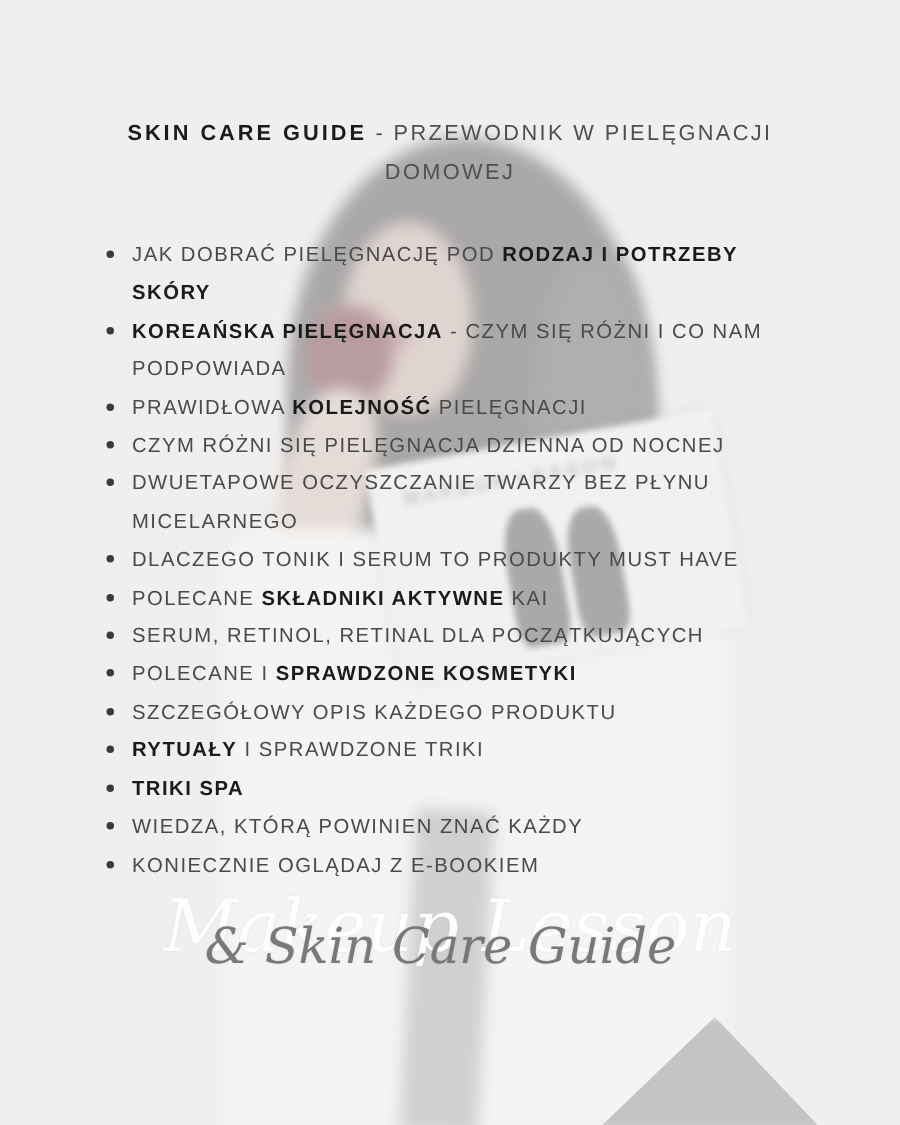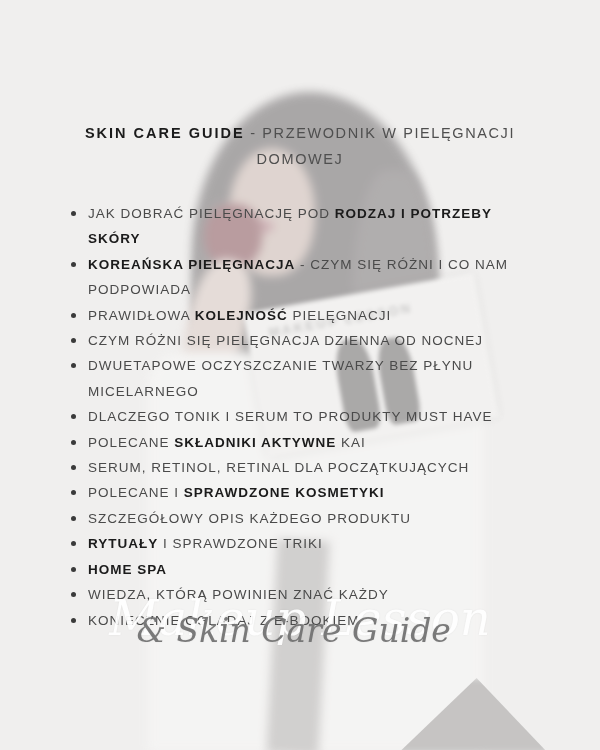--- a/index.html
+++ b/index.html
@@ -23,21 +23,21 @@
   .ph-card{left:254px;top:292px;width:234px;height:146px;background:#f6f5f4;transform:rotate(-10deg);filter:blur(2px);box-shadow:0 0 10px rgba(0,0,0,.15);}
   .ph-card-wm{position:absolute;left:22px;top:16px;font-size:13px;font-weight:700;letter-spacing:2.5px;color:#9a9a9a;white-space:nowrap;}
   .ph-fig{position:absolute;background:#4c4a4a;border-radius:40% 40% 22% 22%;}
   .ph-fig-1{left:82px;top:44px;width:36px;height:92px;}
   .ph-fig-2{left:124px;top:50px;width:34px;height:86px;}
   .ph-tie{left:272px;top:540px;width:52px;height:215px;background:#a8a6a5;transform:rotate(3deg);}
   .ph-corner{left:378px;top:678px;width:170px;height:75px;background:#8d8b8a;clip-path:polygon(12% 100%,58% 0,100% 100%);filter:blur(3px);}
 
   
   .title{
-    position:relative;z-index:2;margin:120px auto 0;width:484px;
+    position:relative;z-index:2;margin:76px auto 0;width:484px;
     text-align:center;font-size:14.5px;line-height:26px;
     letter-spacing:1.6px;color:#4f4f4f;font-weight:500;
   }
   .title .b{font-weight:800;color:#1b1b1b;letter-spacing:2px;}
 
   
   .topics{
     position:relative;z-index:2;list-style:none;
     margin:29px 0 0 68px;padding:0;width:474px;
     font-size:13.5px;line-height:25.4px;letter-spacing:1px;
@@ -96,21 +96,21 @@
       <li><span class="bullet"></span><span class="seg bold">KOREAŃSKA PIELĘGNACJA</span><span class="seg"> - CZYM SIĘ RÓŻNI I CO NAM PODPOWIADA</span></li>
       <li><span class="bullet"></span><span class="seg">PRAWIDŁOWA </span><span class="seg bold">KOLEJNOŚĆ</span><span class="seg"> PIELĘGNACJI</span></li>
       <li><span class="bullet"></span><span class="seg">CZYM RÓŻNI SIĘ PIELĘGNACJA DZIENNA OD NOCNEJ</span></li>
       <li><span class="bullet"></span><span class="seg">DWUETAPOWE OCZYSZCZANIE TWARZY BEZ PŁYNU MICELARNEGO</span></li>
       <li><span class="bullet"></span><span class="seg">DLACZEGO TONIK I SERUM TO PRODUKTY MUST HAVE</span></li>
       <li><span class="bullet"></span><span class="seg">POLECANE </span><span class="seg bold">SKŁADNIKI AKTYWNE</span><span class="seg"> KAI</span></li>
       <li><span class="bullet"></span><span class="seg">SERUM, RETINOL, RETINAL DLA POCZĄTKUJĄCYCH</span></li>
       <li><span class="bullet"></span><span class="seg">POLECANE I </span><span class="seg bold">SPRAWDZONE KOSMETYKI</span></li>
       <li><span class="bullet"></span><span class="seg">SZCZEGÓŁOWY OPIS KAŻDEGO PRODUKTU</span></li>
       <li><span class="bullet"></span><span class="seg bold">RYTUAŁY</span><span class="seg"> I SPRAWDZONE TRIKI</span></li>
-      <li><span class="bullet"></span><span class="seg bold">HOME SPA</span></li>
+      <li><span class="bullet"></span><span class="seg bold">TRIKI SPA</span></li>
       <li><span class="bullet"></span><span class="seg">WIEDZA, KTÓRĄ POWINIEN ZNAĆ KAŻDY</span></li>
       <li><span class="bullet"></span><span class="seg">KONIECZNIE OGLĄDAJ Z E-BOOKIEM</span></li>
     </ul>
 
   <div class="script-main">Makeup Lesson</div>
   <div class="script-sub">&amp; Skin Care Guide</div>
 
 </div>
 
 </body></html>

